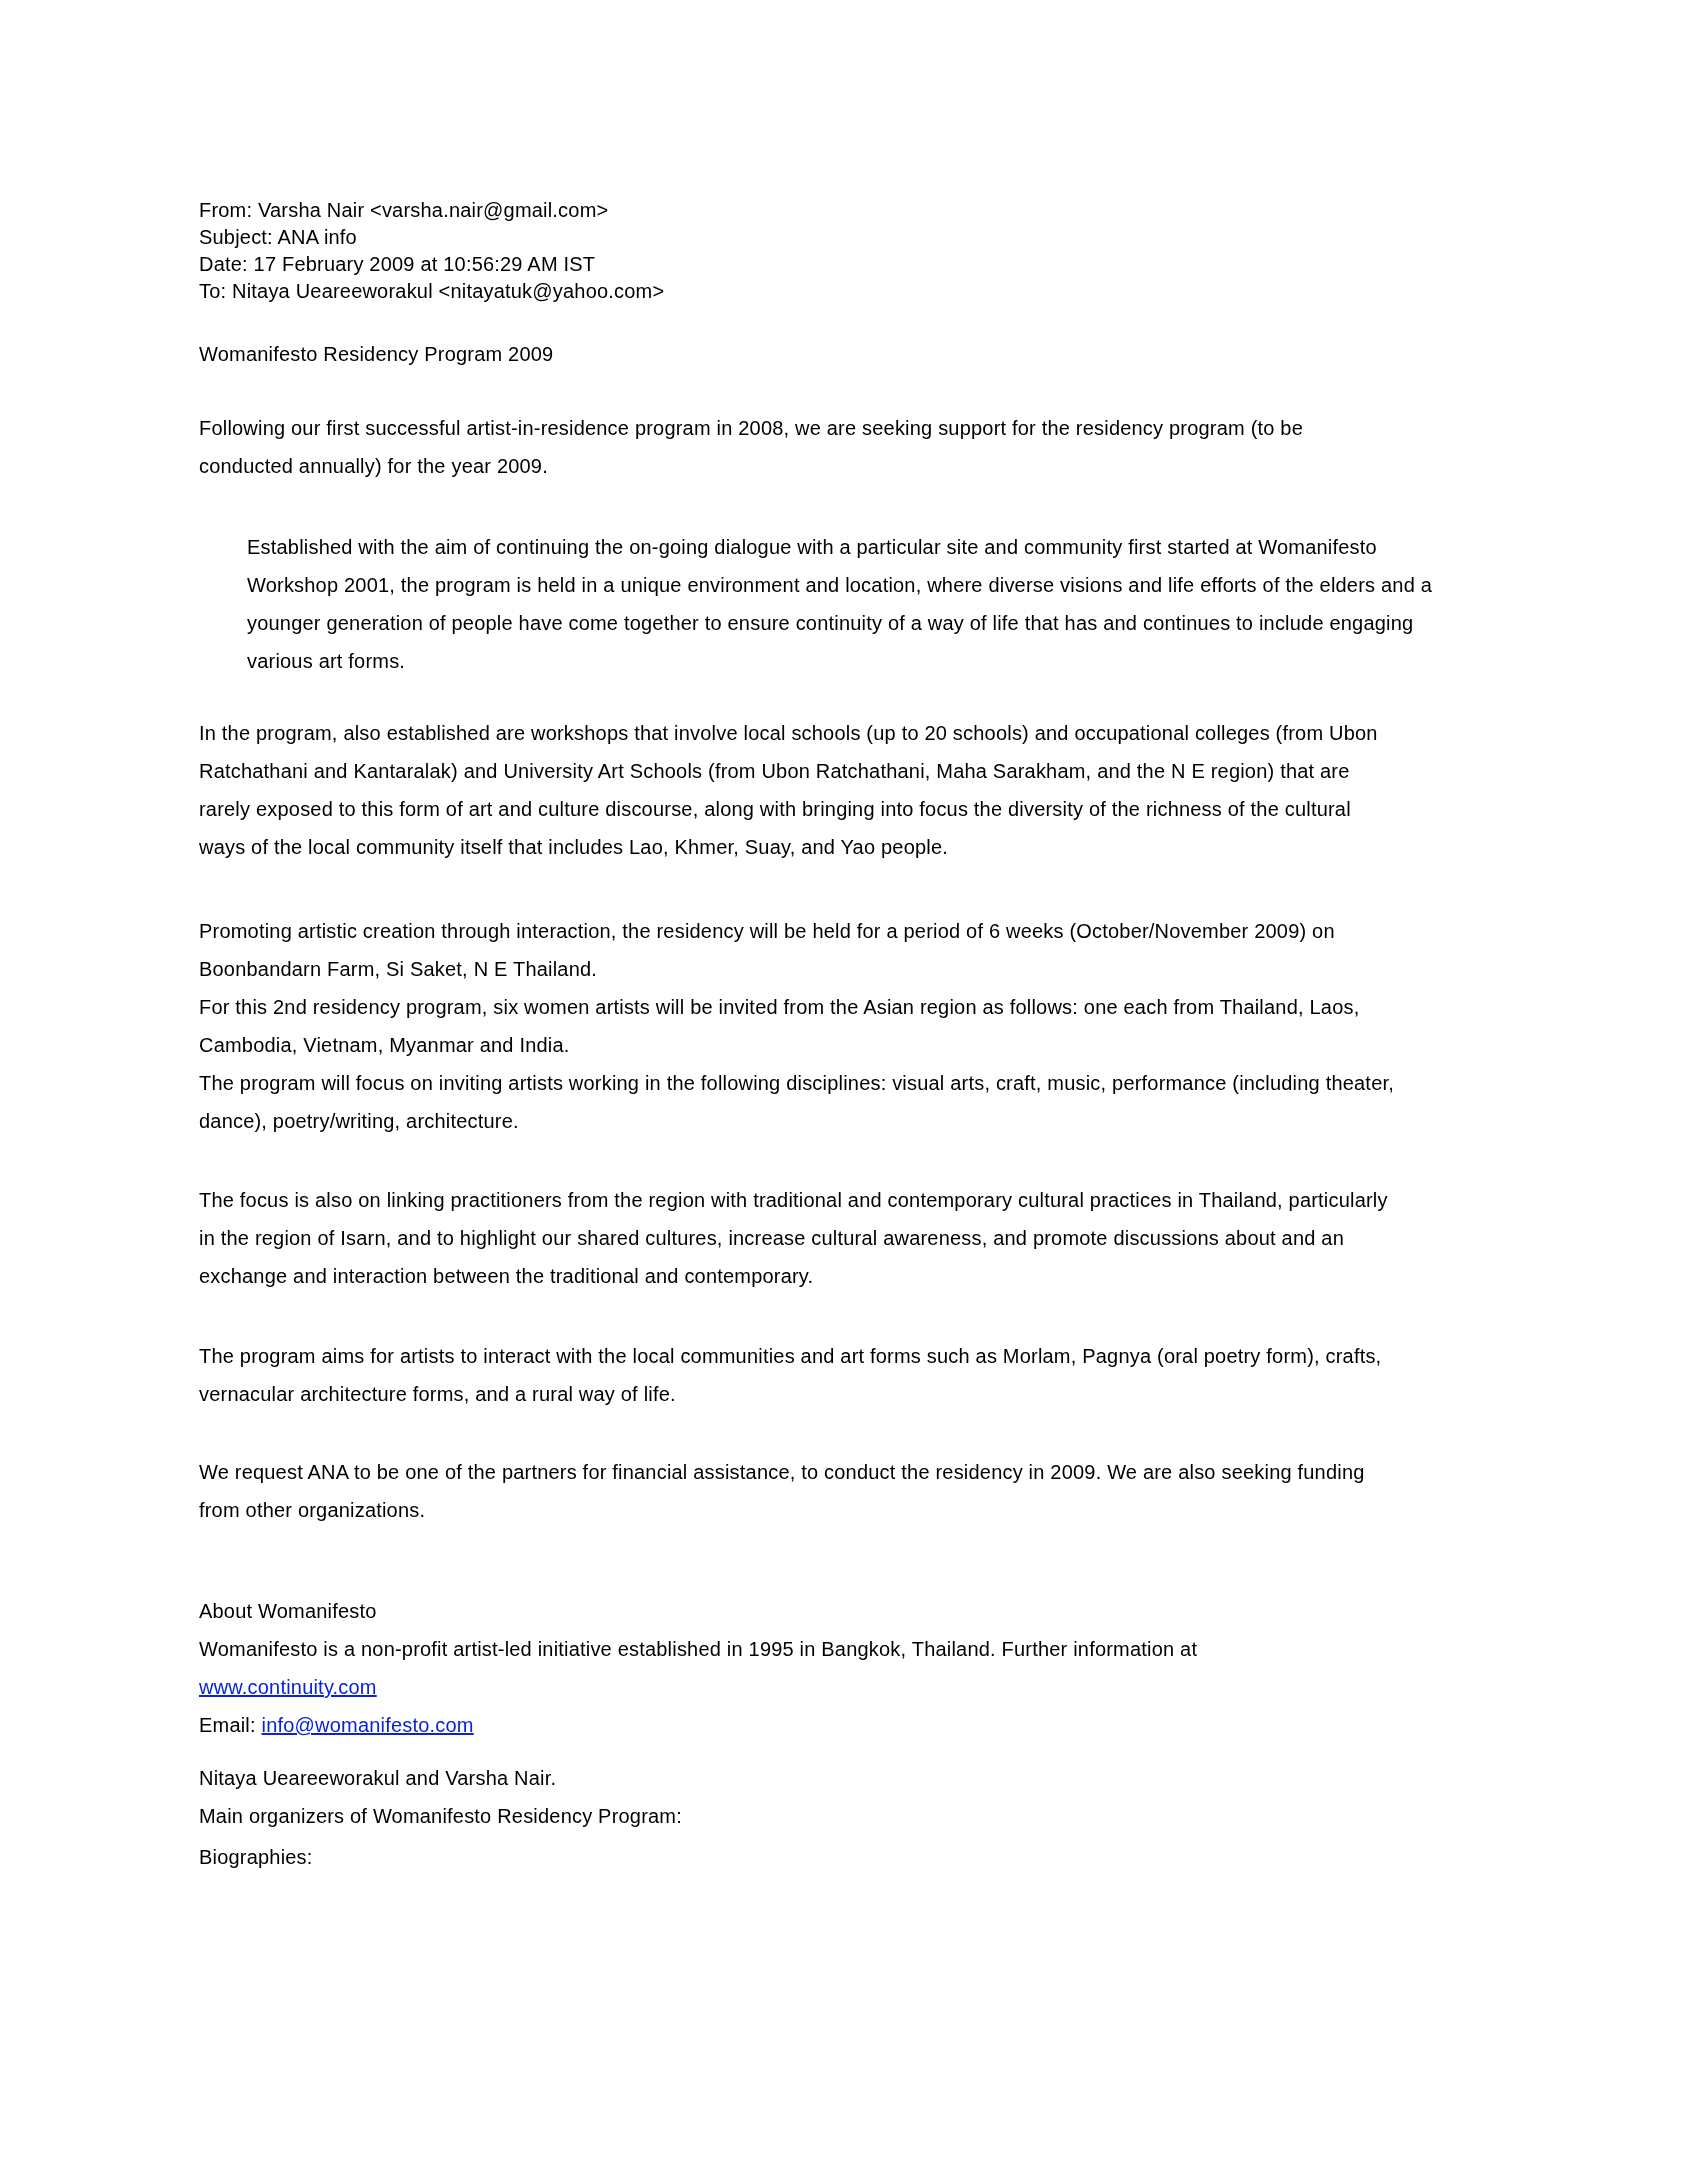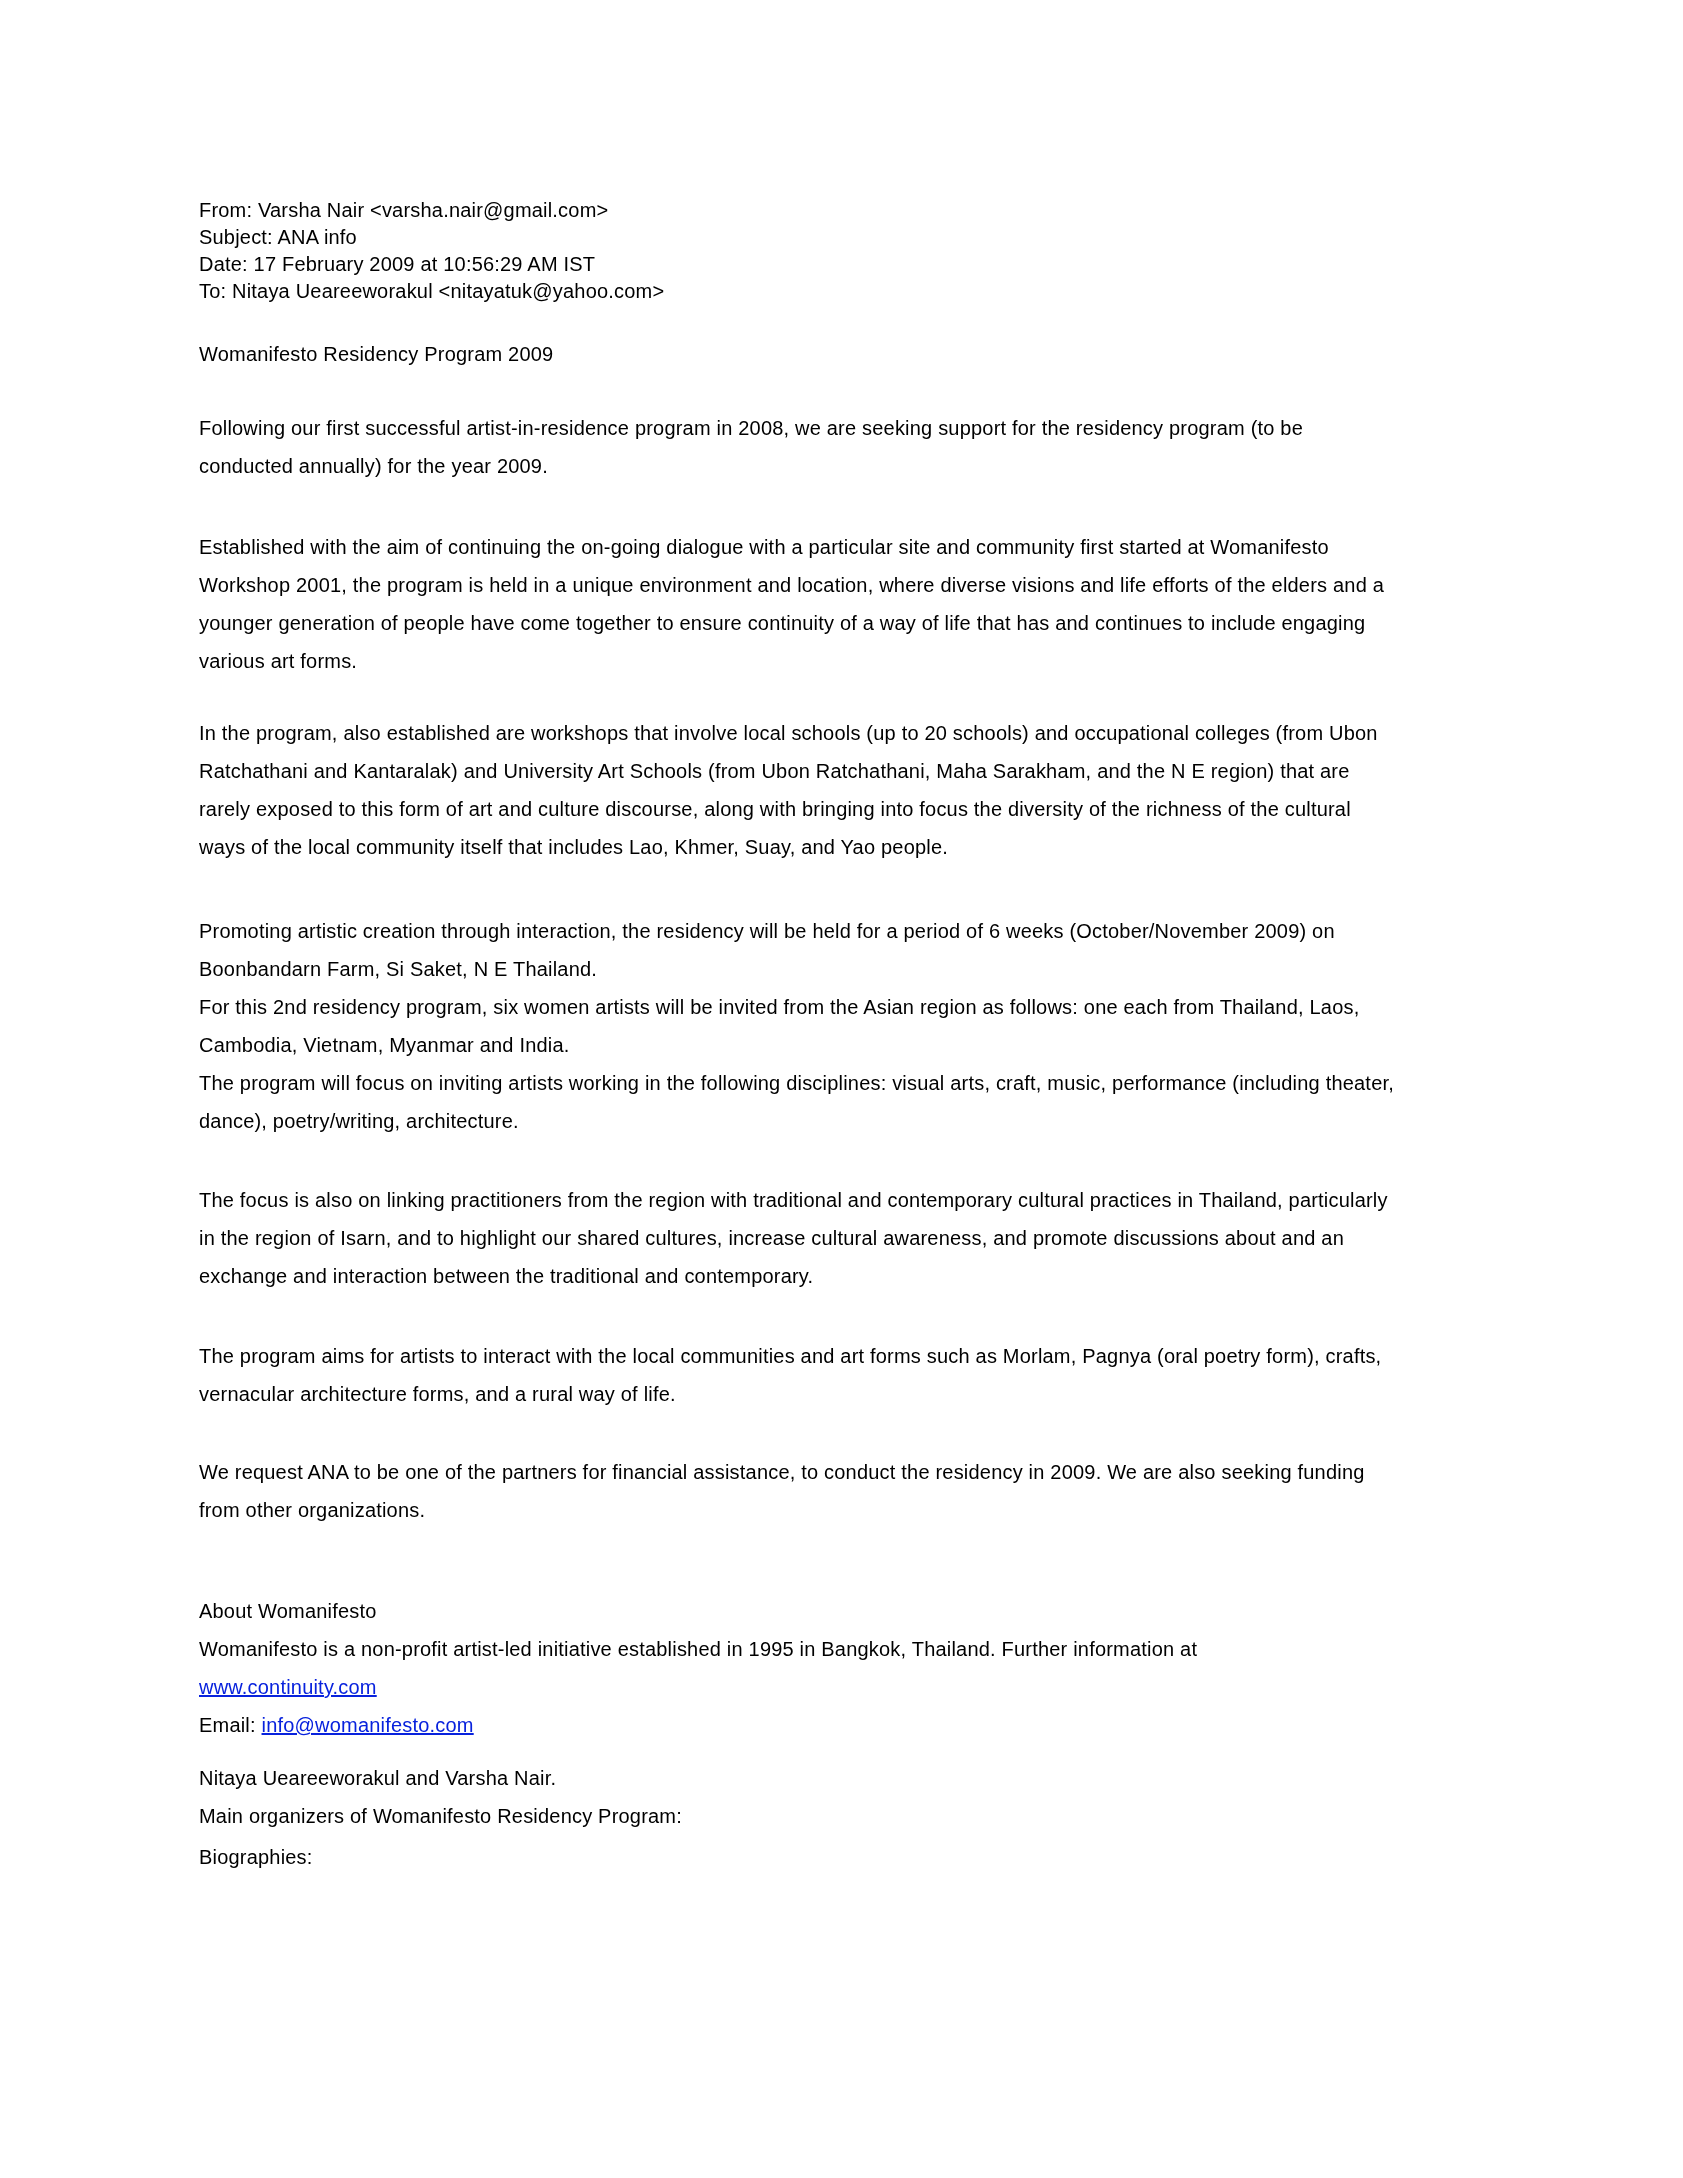--- a/index.html
+++ b/index.html
@@ -21,21 +21,21 @@
     left: 199px;
     width: 1366px;
     font-size: 20px;
     line-height: 38px;
     letter-spacing: 0.2px;
   }
   .pre { white-space: pre-line; }
   .header { top: 197px; line-height: 27px; }
   .title  { top: 335px; }
   .p1 { top: 409px; }
-  .p2 { top: 528px; }
+  .p2 { top: 528px; margin-left: 48px; }
   .p3 { top: 714px; }
   .p4 { top: 912px; }
   .p5 { top: 1181px; }
   .p6 { top: 1337px; }
   .p7 { top: 1453px; }
   .about { top: 1568px; margin-top: 24px; }
   .organizers { top: 1759px; }
   .biographies { top: 1838px; }
   a {
     color: var(--link-color, #0822dd);

